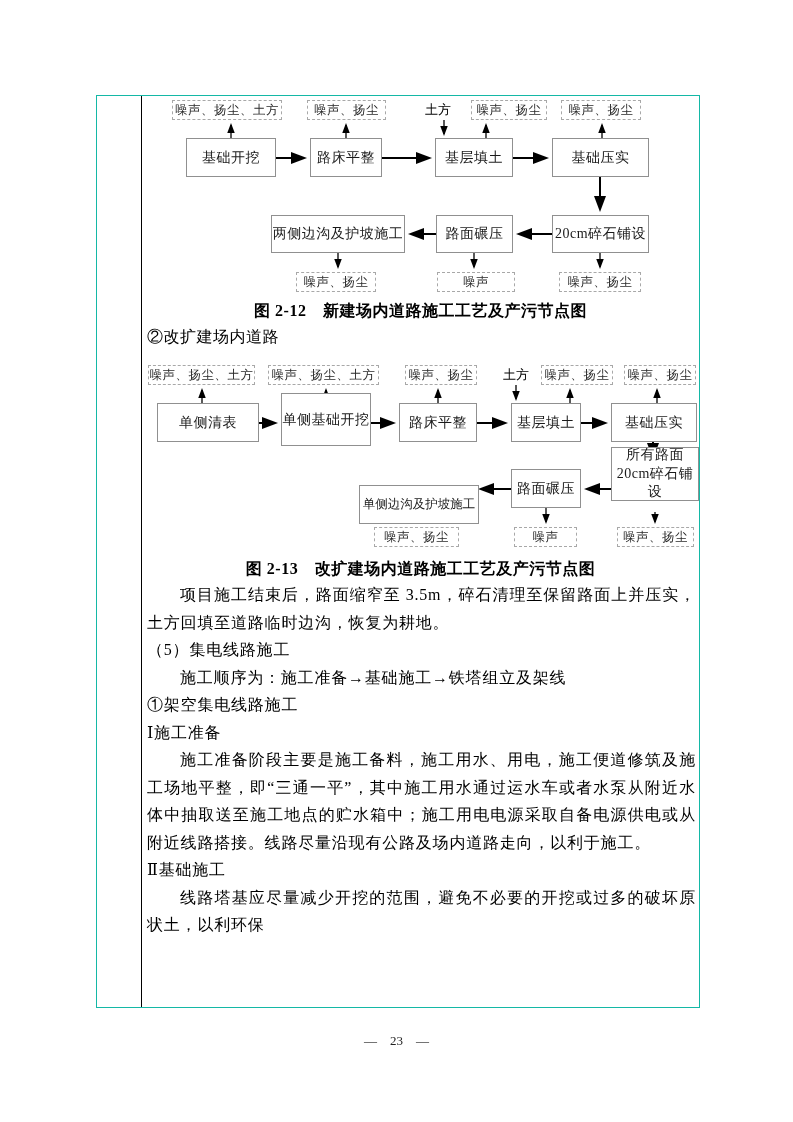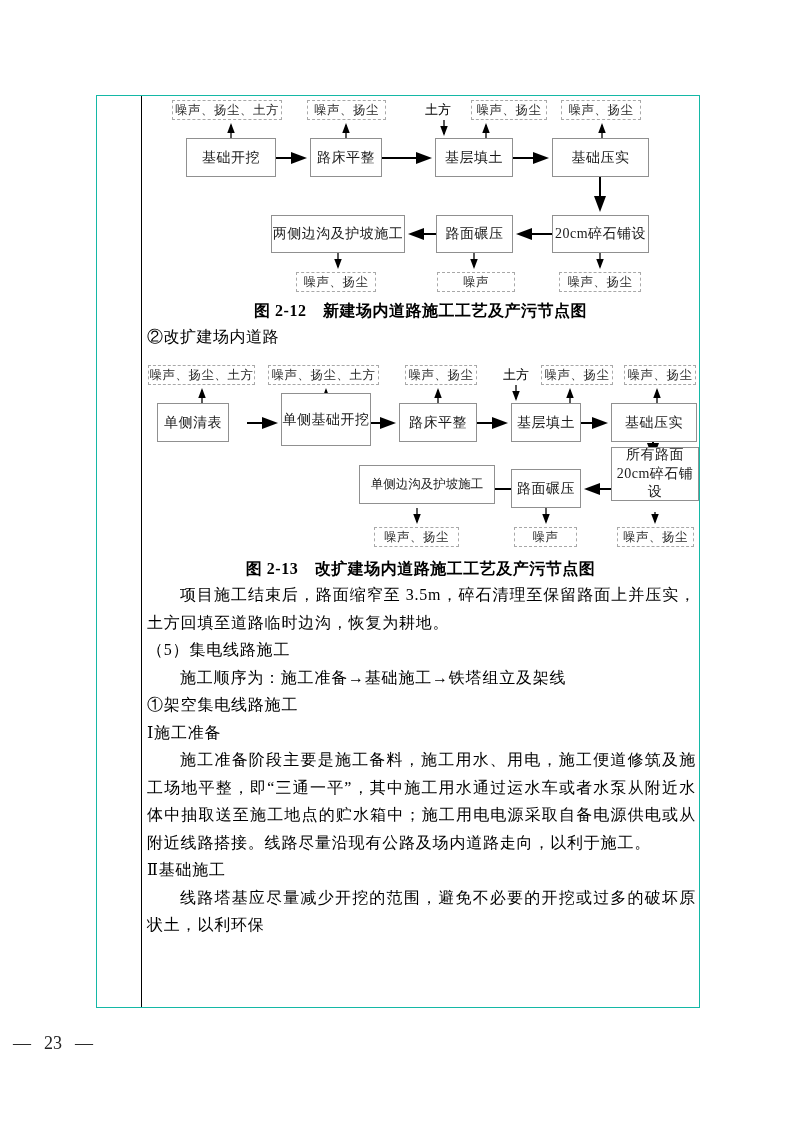--- a/index.html
+++ b/index.html
@@ -48,22 +48,22 @@
 
   
   .para {
     margin:0 3px 0 5px; font-size:16px; line-height:27.5px; letter-spacing:0.8px;
     text-align:justify; text-justify:inter-ideograph;
   }
   .para.indent { text-indent:33px; }
 
   
   .footer {
-    position:absolute; left:0; right:0; top:1033px; text-align:left;
-    font-size:18px; color:#222;
+    position:absolute; left:0; right:0; top:1033px; text-align:center;
+    font-size:13px; color:#222;
   }
   .footer .dash { margin:0 13px; letter-spacing:0; }
 </style>
 </head>
 <body>
 
 <div class="sheet">
   <div class="doc-table">
     <div class="left-col"></div>
     <div class="content">
@@ -145,27 +145,27 @@
             <line x1="369" y1="124" x2="339" y2="124"></line>
           </g>
         </svg>
         <div class="tag" style="left:6px;top:0;width:107px">噪声、扬尘、土方</div>
         <div class="tag" style="left:126px;top:0;width:111px">噪声、扬尘、土方</div>
         <div class="tag" style="left:263px;top:0;width:72px">噪声、扬尘</div>
         <div class="plain-label" style="left:352px;top:0;width:44px">土方</div>
         <div class="tag" style="left:399px;top:0;width:72px">噪声、扬尘</div>
         <div class="tag" style="left:482px;top:0;width:72px">噪声、扬尘</div>
 
-        <div class="pbox" style="left:15px;top:38px;width:72px;height:39px">单侧清表</div>
+        <div class="pbox" style="left:15px;top:38px;width:102px;height:39px">单侧清表</div>
         <div class="pbox" style="left:139px;top:28px;width:90px;height:53px">单侧基础开挖</div>
         <div class="pbox" style="left:257px;top:38px;width:78px;height:39px">路床平整</div>
         <div class="pbox" style="left:369px;top:38px;width:70px;height:39px">基层填土</div>
         <div class="pbox" style="left:469px;top:38px;width:86px;height:39px">基础压实</div>
 
-        <div class="pbox tight" style="left:217px;top:100px;width:136px;height:39px">单侧边沟及护坡施工</div>
+        <div class="pbox tight" style="left:217px;top:120px;width:120px;height:39px">单侧边沟及护坡施工</div>
         <div class="pbox" style="left:369px;top:104px;width:70px;height:39px">路面碾压</div>
         <div class="pbox wrap" style="left:469px;top:82px;width:88px;height:54px">所有路面20cm碎石铺设</div>
 
         <div class="tag" style="left:232px;top:162px;width:85px">噪声、扬尘</div>
         <div class="tag" style="left:372px;top:162px;width:63px">噪声</div>
         <div class="tag" style="left:475px;top:162px;width:77px">噪声、扬尘</div>
       </div>
       <div class="fig-caption cap2">图 2-13　改扩建场内道路施工工艺及产污节点图</div>
 
       <p class="para indent">项目施工结束后，路面缩窄至 3.5m，碎石清理至保留路面上并压实，土方回填至道路临时边沟，恢复为耕地。</p>

